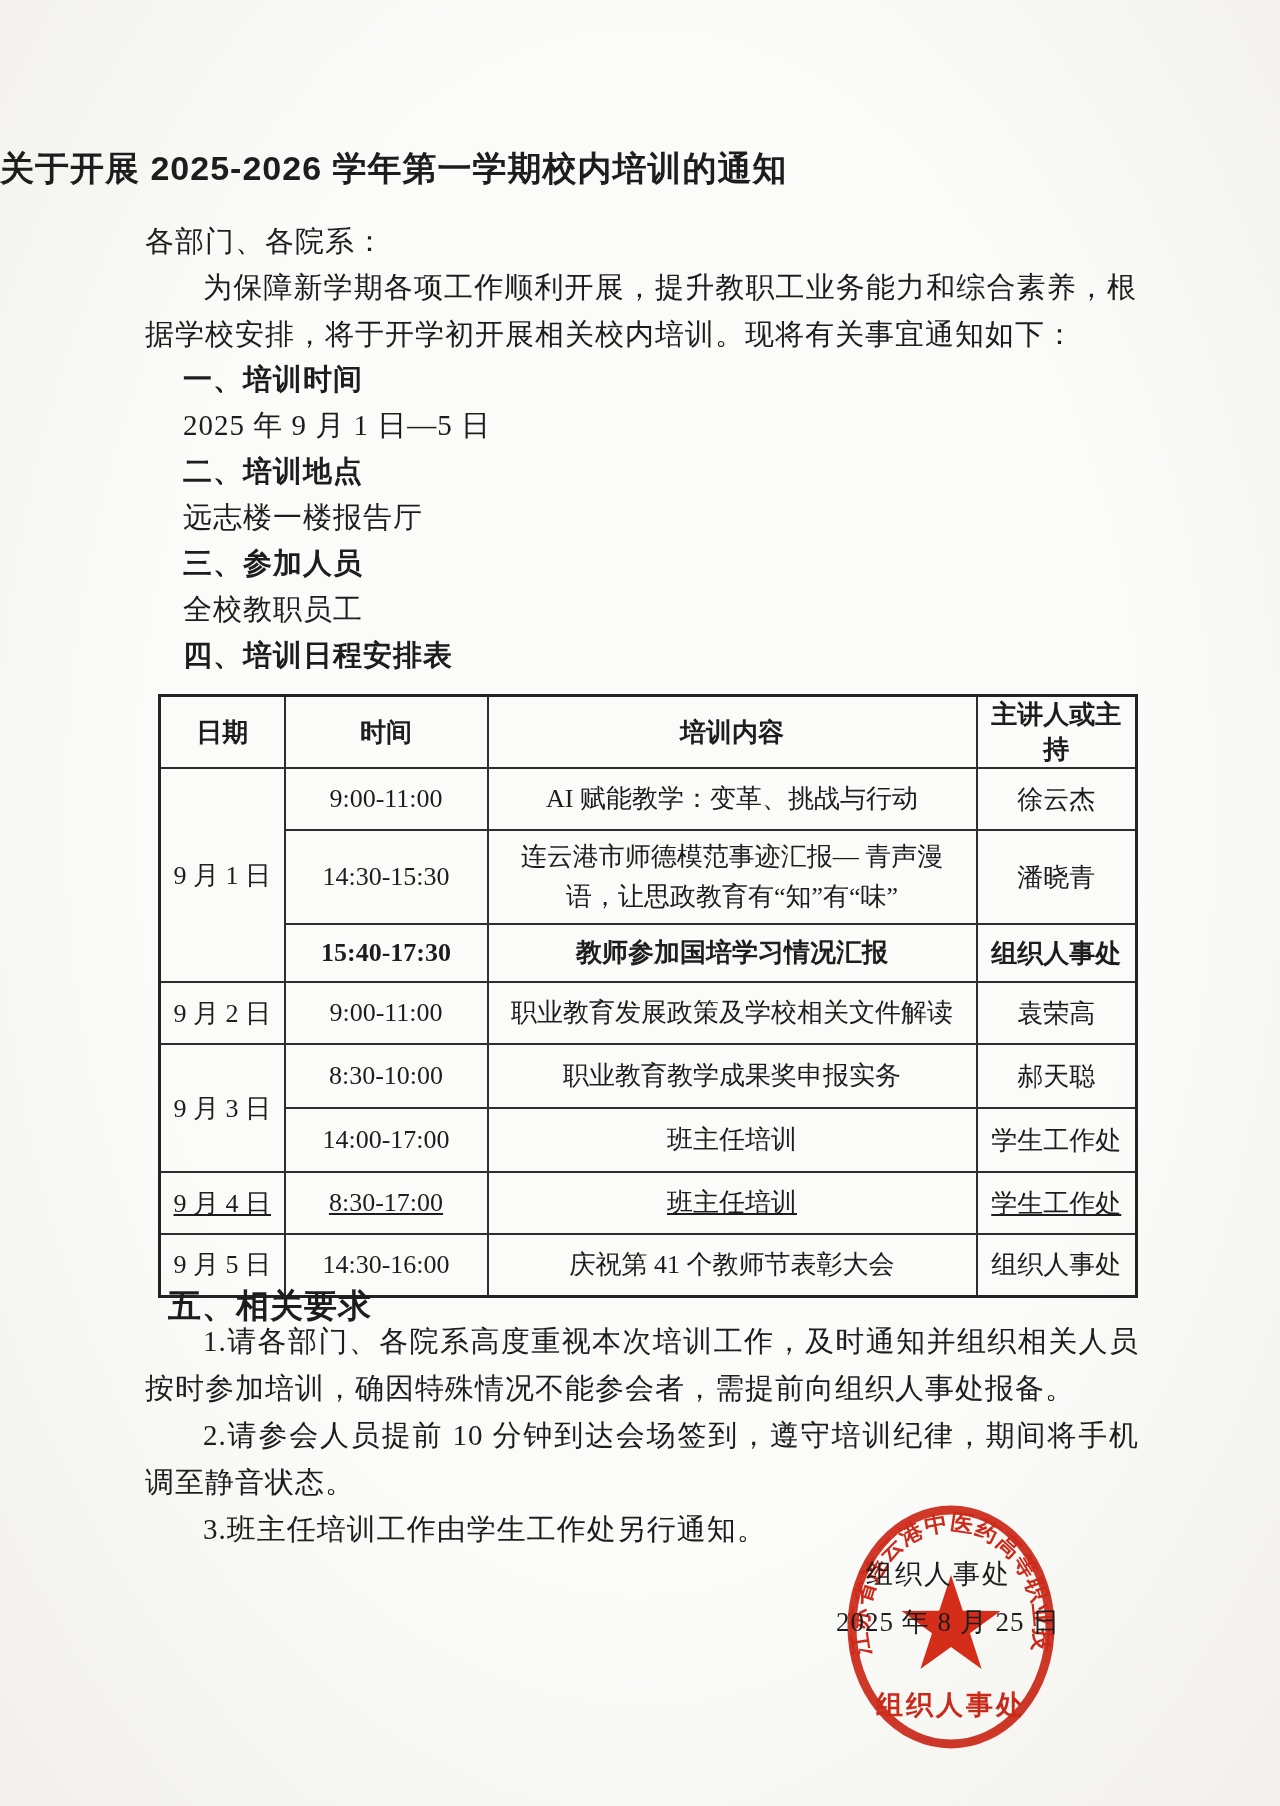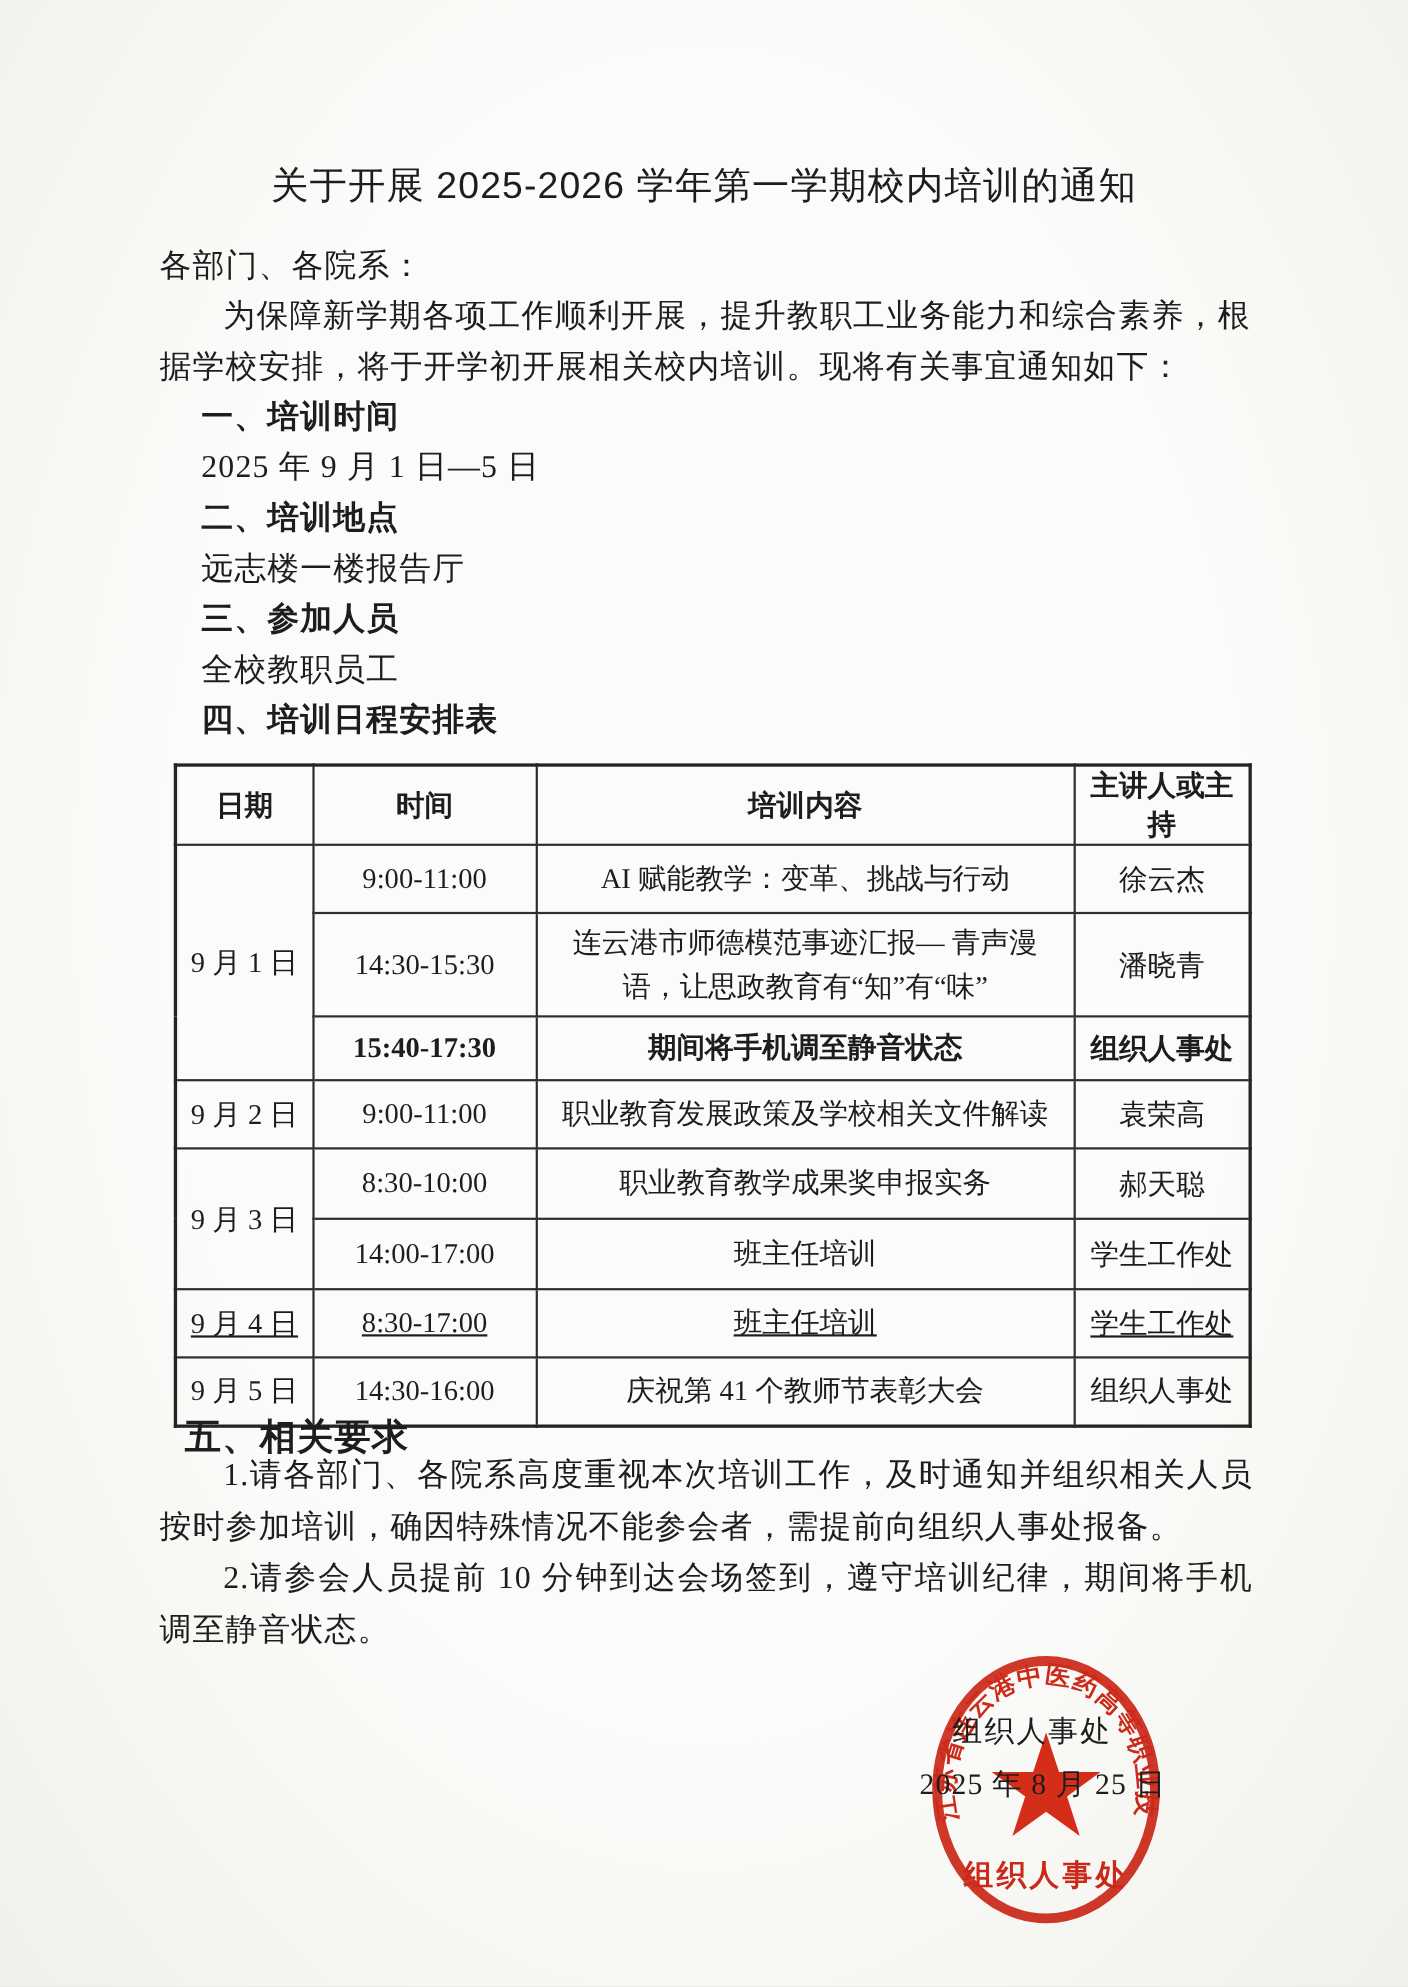--- a/index.html
+++ b/index.html
@@ -7,23 +7,23 @@
     position:relative;
     width:1280px;height:1806px;
     margin:0 auto;
     background:radial-gradient(ellipse at 50% 45%, #fbfbf9 55%, #f1f0ec 100%);
     font-family:"Liberation Serif","DejaVu Serif",serif;
     color:#1d1d1d;
     overflow:hidden;
   }
   .title{
     position:absolute;top:146px;left:0;width:100%;
-    text-align:center;
+    text-align:left;
     font-family:"Liberation Sans","DejaVu Sans",sans-serif;
-    font-weight:normal;font-size:34px;letter-spacing:1px;
+    font-weight:bold;font-size:34px;letter-spacing:1px;
   }
   .salutation{
     position:absolute;top:222px;left:145px;
     font-size:29px;letter-spacing:1px;
   }
   .intro{
     position:absolute;top:264px;left:145px;width:992px;
     font-size:29px;line-height:47px;letter-spacing:1px;
     text-indent:2em;text-align:justify;margin:0;
   }
@@ -128,21 +128,21 @@
       <td class="cell-content">AI 赋能教学：变革、挑战与行动</td>
       <td>徐云杰</td>
     </tr>
     <tr class="r2">
       <td>14:30-15:30</td>
       <td class="cell-content">连云港市师德模范事迹汇报— 青声漫语，让思政教育有“知”有“味”</td>
       <td>潘晓青</td>
     </tr>
     <tr class="r3">
       <td>15:40-17:30</td>
-      <td class="cell-content">期间将手机调至静音状态</td>
+      <td class="cell-content">教师参加国培学习情况汇报</td>
       <td>组织人事处</td>
     </tr>
     <tr class="r4">
       <td>9 月 2 日</td>
       <td>9:00-11:00</td>
       <td class="cell-content">职业教育发展政策及学校相关文件解读</td>
       <td>袁荣高</td>
     </tr>
     <tr class="r5">
       <td rowspan="2">9 月 3 日</td>
@@ -168,20 +168,21 @@
       <td>组织人事处</td>
     </tr>
   </tbody>
     </table>
 
   <div class="req-heading">五、相关要求</div>
 
   <div class="req-list">
     <p>1.请各部门、各院系高度重视本次培训工作，及时通知并组织相关人员按时参加培训，确因特殊情况不能参会者，需提前向组织人事处报备。</p>
     <p>2.请参会人员提前 10 分钟到达会场签到，遵守培训纪律，期间将手机调至静音状态。</p>
+    <p>3.班主任培训工作由学生工作处另行通知。</p>
   </div>
 
   <div class="sig-dept">组织人事处</div>
   <div class="sig-date">2025 年 8 月 25 日</div>
 
   <svg class="seal" viewBox="0 0 214 250" xmlns="http://www.w3.org/2000/svg">
     <ellipse cx="107" cy="125" rx="99" ry="117" fill="none" stroke="#cf1e0d" stroke-width="9" stroke-opacity="0.93"></ellipse>
     <polygon fill="#d8220e" points="107,73 118.8,108.8 156.5,108.9 126,131.2 137.6,167.1 107,145 76.4,167.1 88,131.2 57.5,108.9 95.2,108.8"></polygon>
     <path id="seal-arc" fill="none" d="M 27.1 154.1 A 84 96 0 1 1 186.9 154.1"></path>
     <text font-size="23" fill="#cf1e0d" letter-spacing="1">

